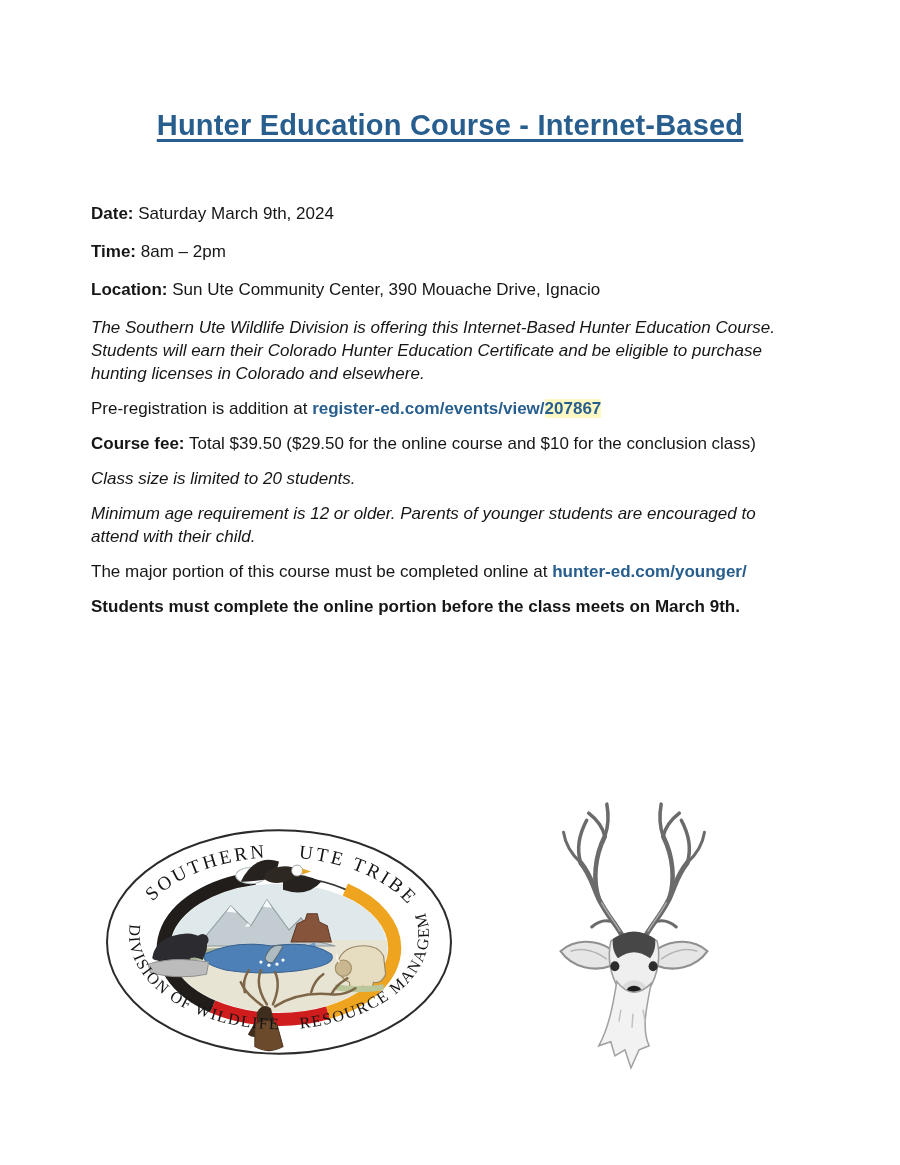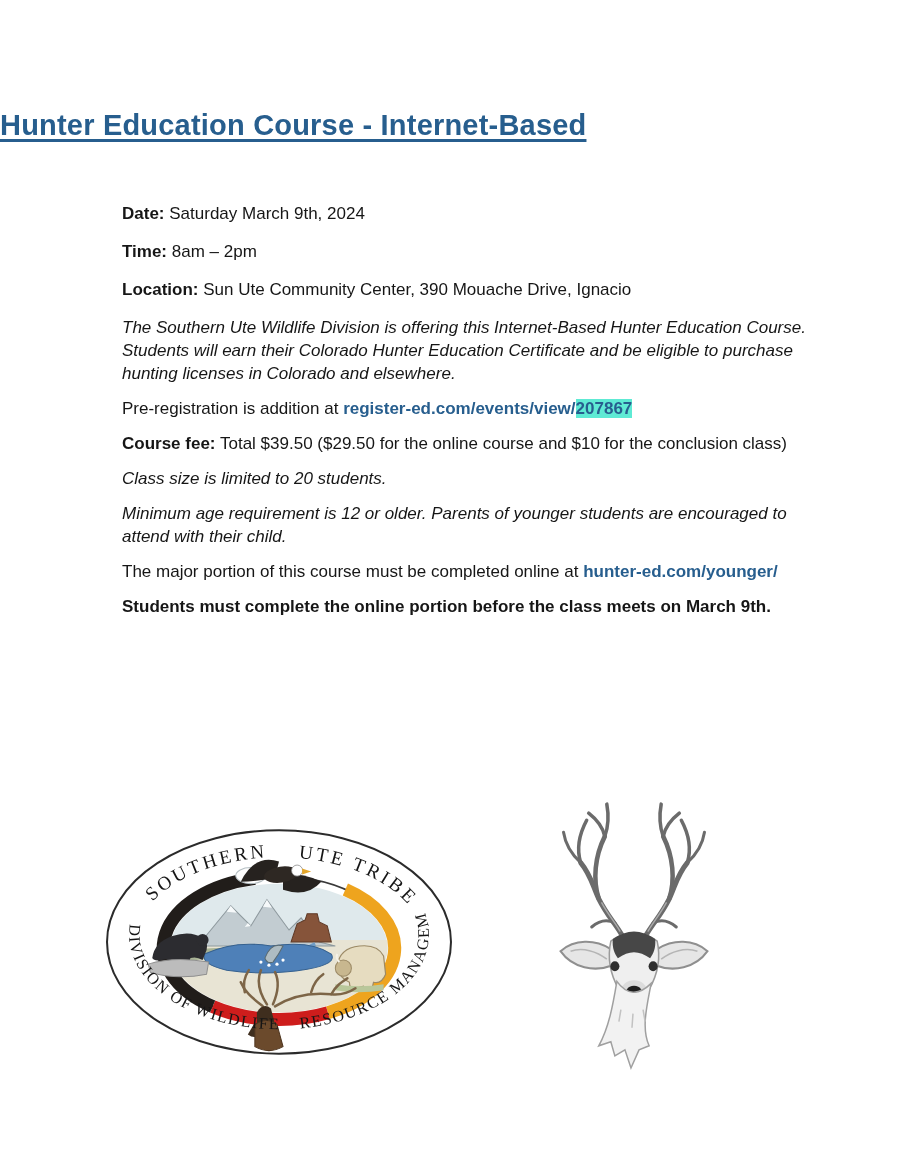--- a/index.html
+++ b/index.html
@@ -4,37 +4,37 @@
 <style>
   * { box-sizing: border-box; }
   html, body { margin: 0; padding: 0; background: #ffffff; }
   .page {
     position: relative; width: 900px; height: 1165px; background: #ffffff;
     font-family: "Liberation Sans", "DejaVu Sans", sans-serif;
     color: #161616; overflow: hidden;
   }
   .page-title {
     position: absolute; top: 108px; left: 0; width: 100%; margin: 0;
-    text-align: left; font-size: 29px; line-height: 34px; font-weight: 700;
+    text-align: center; font-size: 29px; line-height: 34px; font-weight: 700;
     color: #275e8e; letter-spacing: 0.2px;
   }
   .page-title .underlined {
     text-decoration: underline; text-decoration-thickness: 2.5px; text-underline-offset: 4px;
   }
   .content {
-    position: absolute; left: 122px; top: 202px; width: 706px;
+    position: absolute; left: 91px; top: 202px; width: 706px;
     font-size: 17px; line-height: 23px;
   }
   .content p { margin: 0 0 12px 0; }
   .content p.info-line { margin-bottom: 15px; }
   .b { font-weight: 700; }
   .i { font-style: italic; }
   .single { white-space: nowrap; }
   .link { color: #275e8e; font-weight: 700; }
-  .shade { background: #5eead4; }
+  .shade { background: #fef9c3; }
   .seal { position: absolute; left: 104px; top: 827px; width: 350px; height: 230px; }
   .deer { position: absolute; left: 528px; top: 782px; width: 212px; height: 292px; }
   .seal text {
     font-family: "Liberation Serif", "DejaVu Serif", serif;
     fill: #151515;
   }
   .seal .ring-top-text { font-size: 19px; letter-spacing: 3px; }
   .seal .ring-bottom-text { font-size: 16px; letter-spacing: 1.5px; }
 </style>
 </head>

